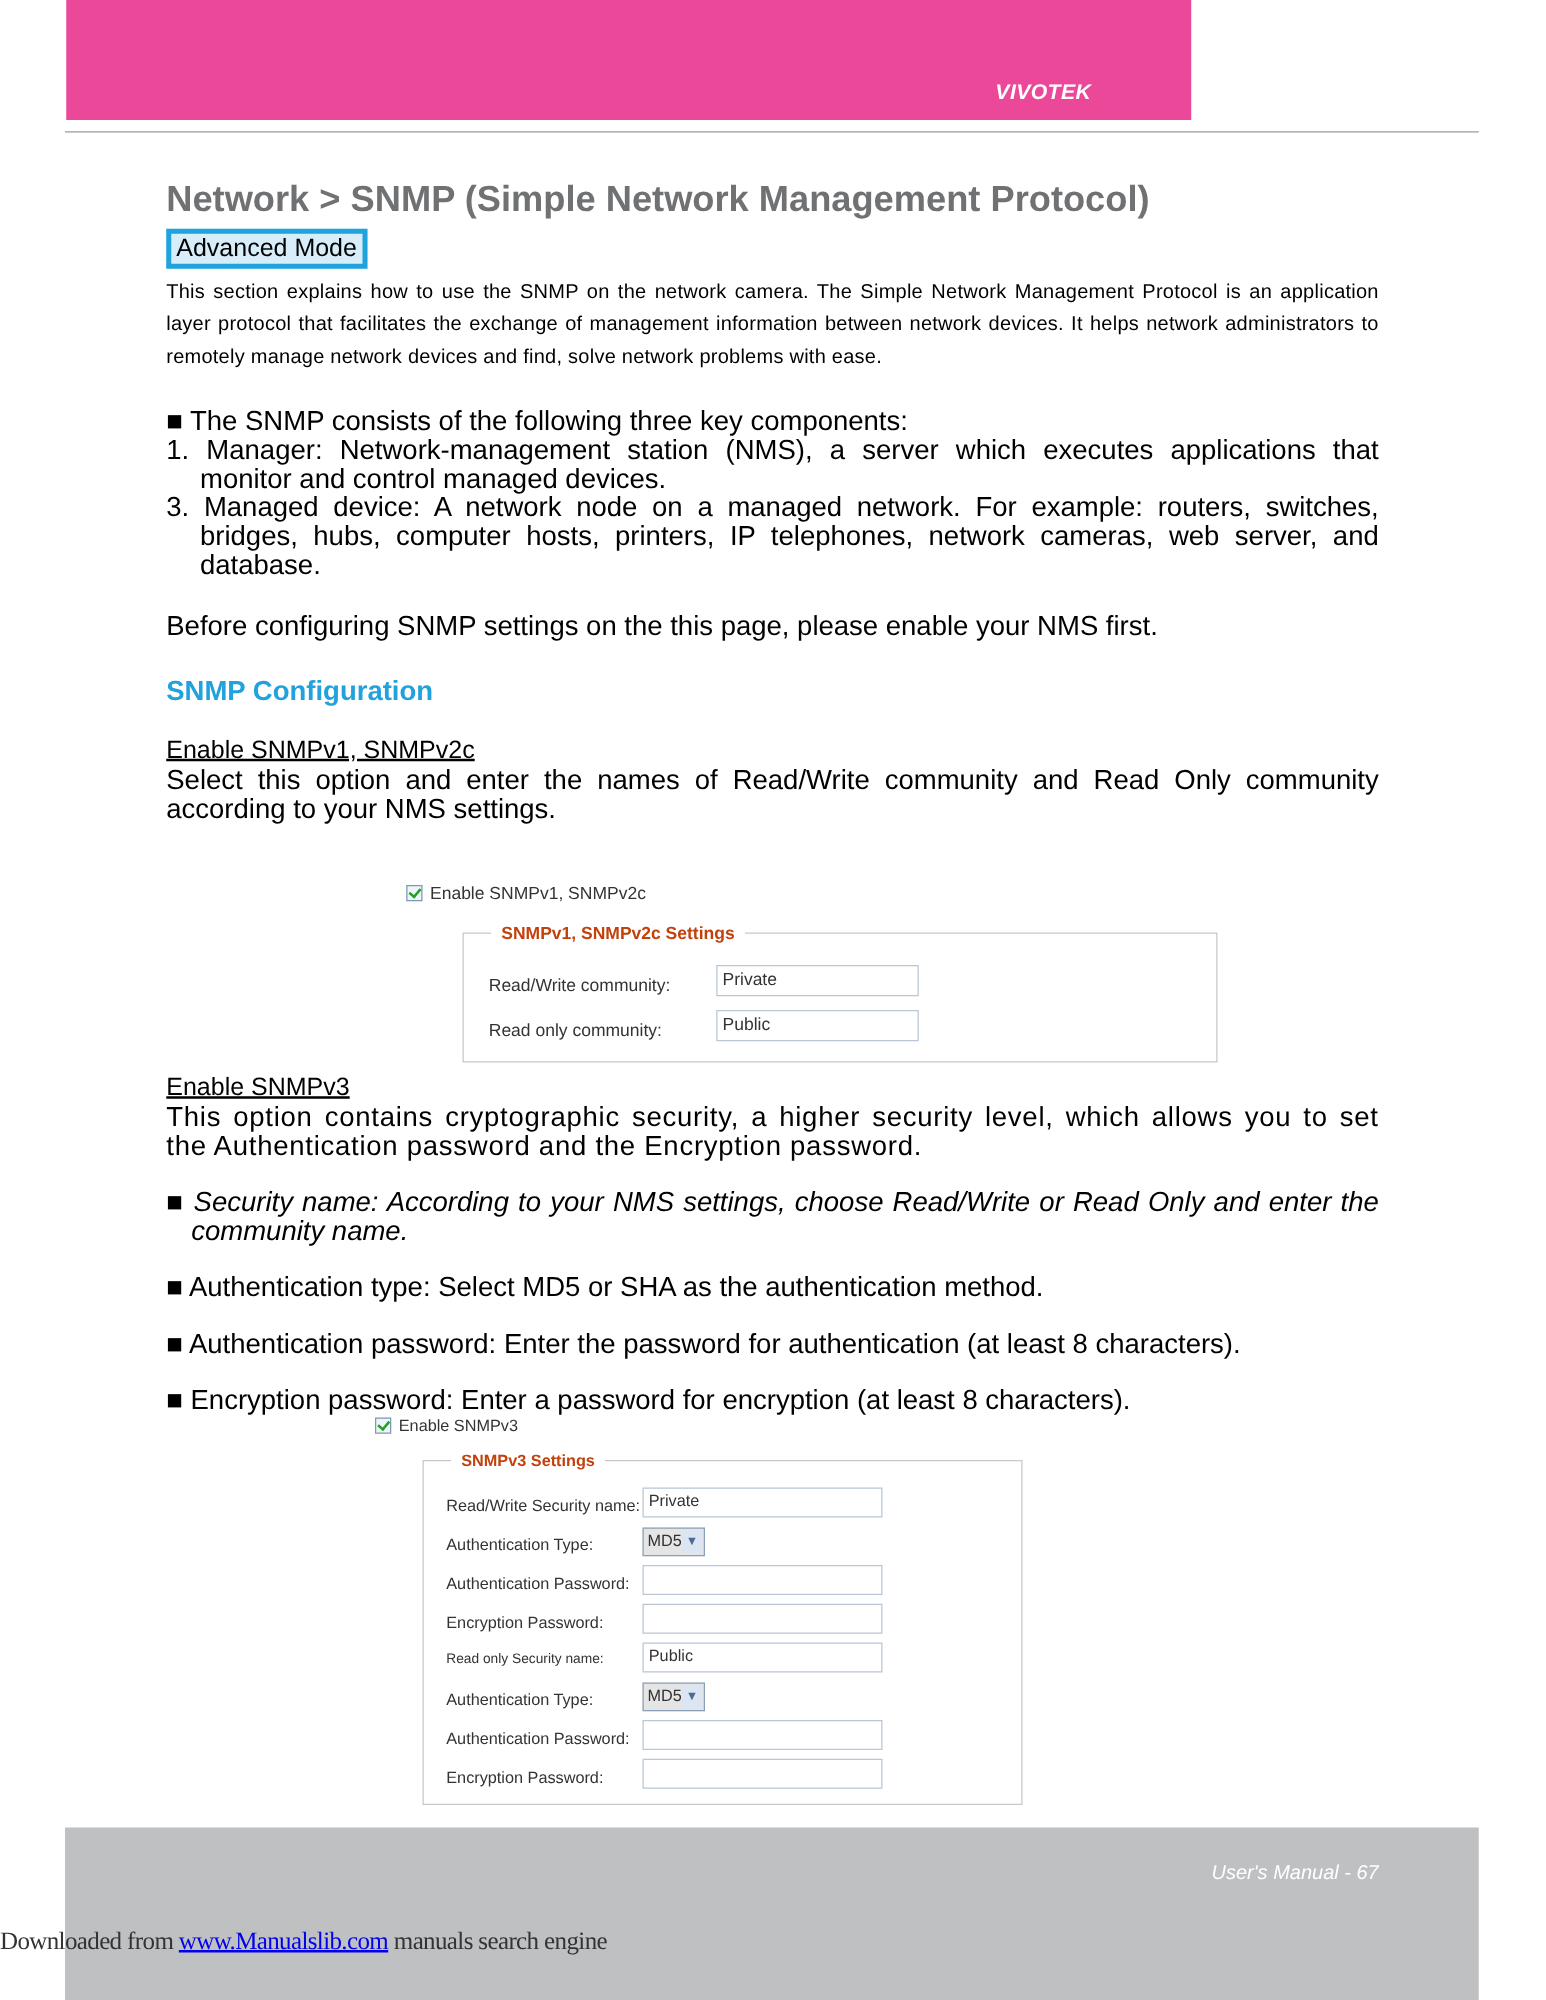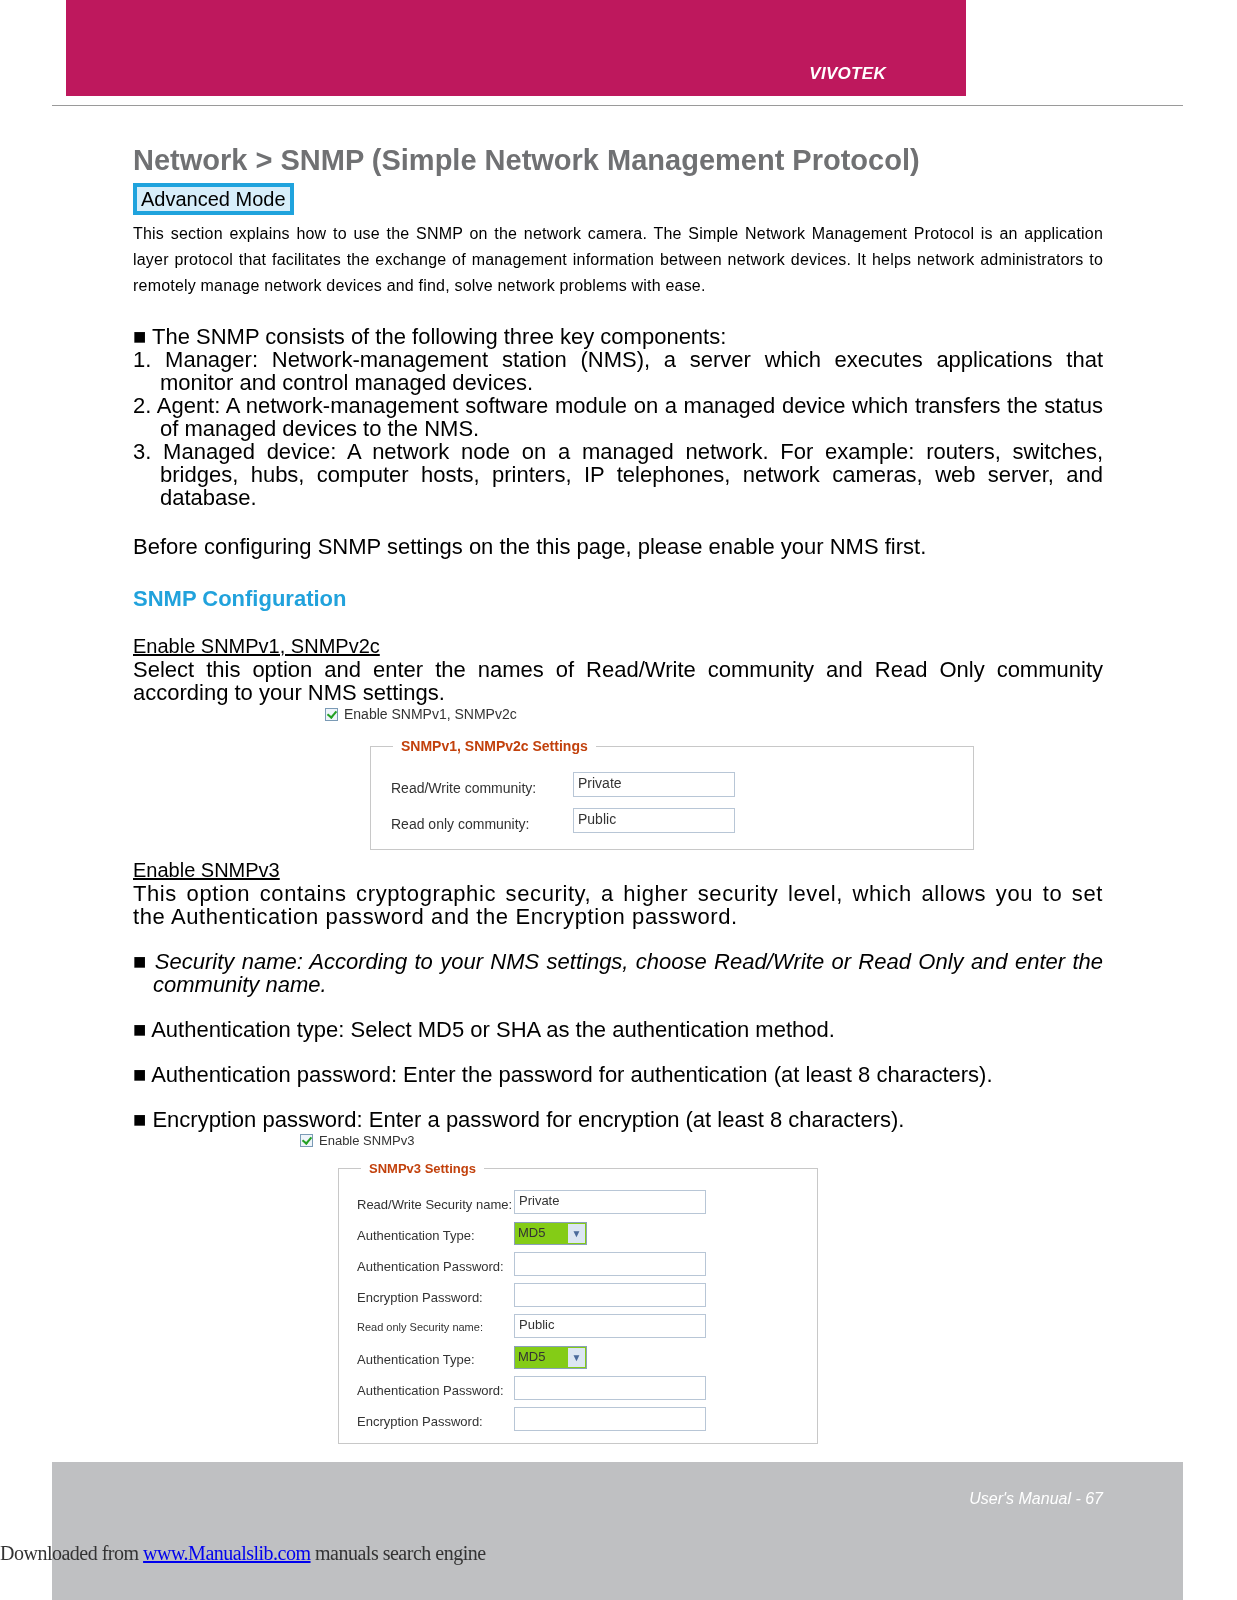--- a/index.html
+++ b/index.html
@@ -1,37 +1,37 @@
 <!DOCTYPE html>
 <html><head>
 <meta charset="utf-8">
 <style>
   html, body { margin:0; padding:0; }
   body { width:1237px; height:1600px; position:relative; background:#ffffff; font-family:"Liberation Sans", sans-serif; color:#000; overflow:hidden; }
-  .header-band { position:absolute; left:66px; top:0; width:900px; height:96px; background:#be185d; }
+  .header-band { position:absolute; left:53px; top:0; width:900px; height:96px; background:#ec4899; }
   .brand { position:absolute; right:80px; top:64px; color:#fff; font-weight:bold; font-style:italic; font-size:17px; letter-spacing:0.3px; }
   .header-rule { position:absolute; left:52px; top:105px; width:1131px; height:1px; background:#9a9a9a; }
   .content { position:absolute; left:133px; top:143px; width:970px; }
   .page-title { font-size:29px; font-weight:bold; color:#707173; margin:0; line-height:34px; }
   .mode-badge { display:inline-block; margin-top:6px; border:4px solid #1fa3dd; background:#d7eefa; padding:0 4px; font-size:20px; line-height:24px; }
   .para { font-size:16px; line-height:26px; text-align:justify; margin:6px 0 0 0; letter-spacing:0.2px; }
   .small-para { font-size:22px; line-height:23px; margin:0; text-align:justify; }
   .list { margin-top:26px; }
   .hang { padding-left:27px; text-indent:-27px; }
   .section-title { color:#21a2dc; font-weight:bold; font-size:22px; margin:28px 0 0 0; }
   .sub-head { text-decoration:underline; font-size:20px; line-height:24px; margin-top:22px; }
   .shot { position:absolute; font-family:"Liberation Sans", sans-serif; font-size:14px; color:#333; }
   .chk-row { display:flex; align-items:center; gap:6px; }
   .chk { width:13px; height:13px; border:1px solid #7a9ab5; background:#eef4fa; position:relative; box-sizing:border-box; }
   .chk::after { content:""; position:absolute; left:3px; top:0px; width:4px; height:7px; border-right:2px solid #22a022; border-bottom:2px solid #22a022; transform:rotate(40deg); }
   fieldset.box { position:absolute; border:1px solid #c8c8c8; margin:0; padding:0; box-sizing:border-box; }
   fieldset.box legend { font-weight:bold; color:#c2410c; font-size:14px; margin-left:22px; padding:0 8px; }
   .flabel { font-size:14px; color:#333; }
   .finput { position:absolute; border:1px solid #b8c6d6; background:#fff; box-sizing:border-box; height:25px; font-size:14px; padding:2px 4px; color:#333; }
-  .fselect { position:absolute; border:1px solid #8aa0b8; background:#84cc16; box-sizing:border-box; height:23px; width:73px; font-size:13px; padding:2px 3px; color:#333; }
+  .fselect { position:absolute; border:1px solid #8aa0b8; background:#e5e5e5; box-sizing:border-box; height:23px; width:50px; font-size:13px; padding:2px 3px; color:#333; }
   .fselect .arrow { position:absolute; right:1px; top:1px; width:17px; height:19px; background:#dce6f2; text-align:center; font-size:10px; line-height:19px; color:#4a6a9a; }
   .footer-band { position:absolute; left:52px; top:1462px; width:1131px; height:138px; background:#bfc0c2; }
   .footer-text { position:absolute; right:80px; top:28px; color:#fff; font-style:italic; font-size:16px; }
   .download { position:absolute; left:0; top:1542px; font-family:Liberation Serif, serif; font-size:20px; color:#333; letter-spacing:-0.5px; }
   .download a { color:#0000ee; text-decoration:underline; }
 </style>
 </head>
 <body>
 
 <div class="header-band">
@@ -40,21 +40,20 @@
 <div class="header-rule"></div>
 
 <div class="content">
   <h1 class="page-title">Network &gt; SNMP (Simple Network Management Protocol)</h1>
   <div class="mode-badge">Advanced Mode</div>
   <p class="para">This section explains how to use the SNMP on the network camera. The Simple Network Management Protocol is an application layer protocol that facilitates the exchange of management information between network devices. It helps network administrators to remotely manage network devices and find, solve network problems with ease.</p>
 
   <div class="list">
     <p class="small-para">■ The SNMP consists of the following three key components:</p>
     <p class="small-para hang">1. Manager: Network-management station (NMS), a server which executes applications that monitor and control managed devices.</p>
-    <p class="small-para hang">2. Agent: A network-management software module on a managed device which transfers the status of managed devices to the NMS.</p>
     <p class="small-para hang">3. Managed device: A network node on a managed network. For example: routers, switches, bridges, hubs, computer hosts, printers, IP telephones, network cameras, web server, and database.</p>
   </div>
 
   <p class="small-para" style="margin-top:26px;">Before configuring SNMP settings on the this page, please enable your NMS first.</p>
 
   <h2 class="section-title">SNMP Configuration</h2>
 
   <div class="sub-head">Enable SNMPv1, SNMPv2c</div>
   <p class="small-para">Select this option and enter the names of Read/Write community and Read Only community according to your NMS settings.</p>
 </div>

